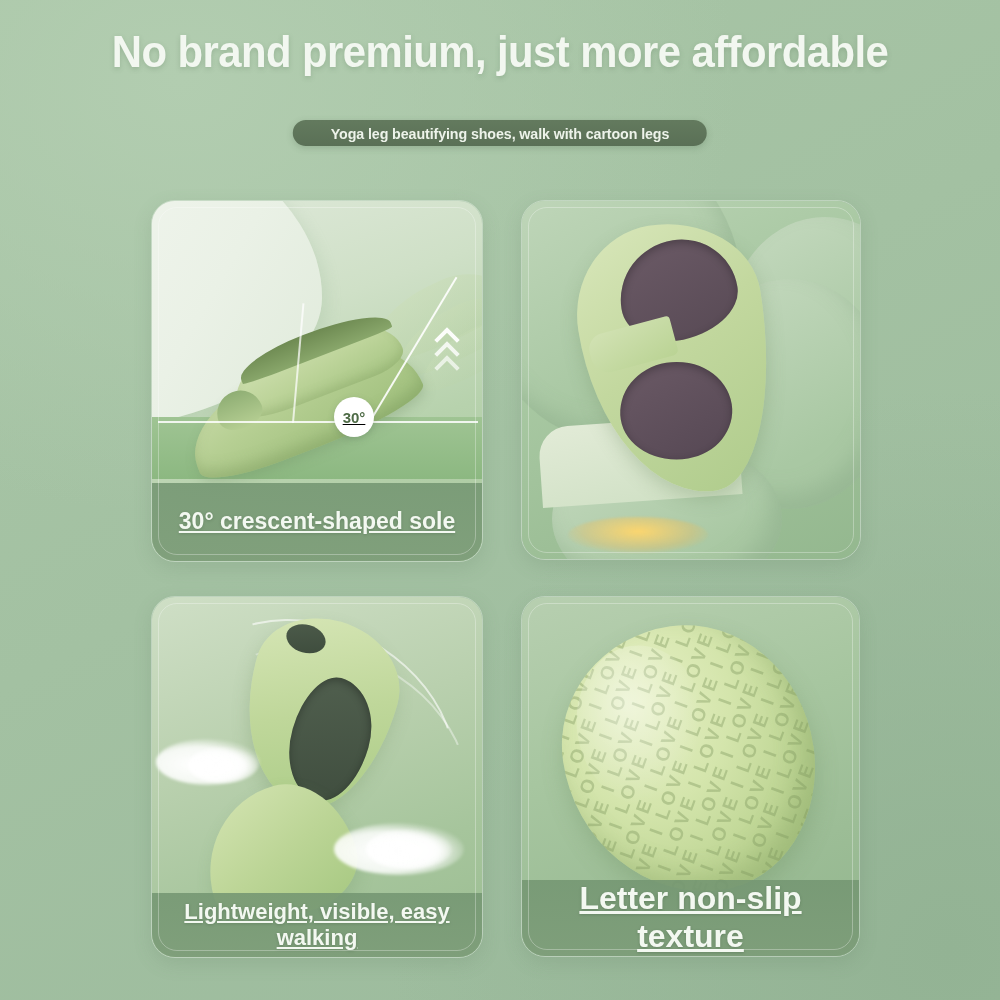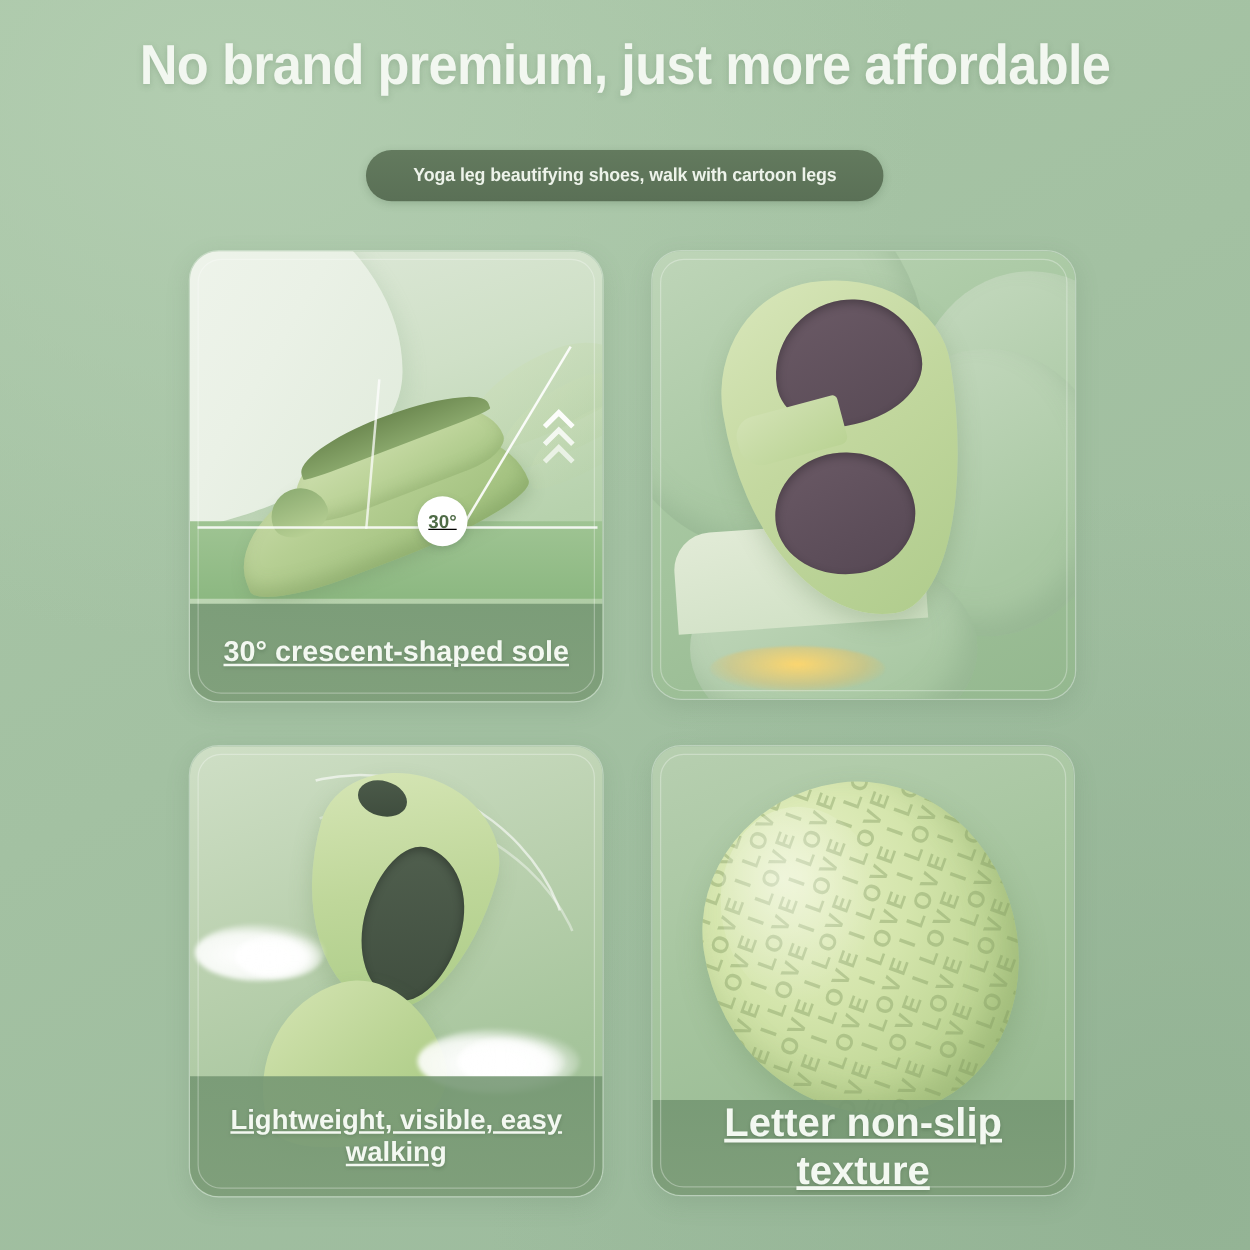--- a/index.html
+++ b/index.html
@@ -39,21 +39,21 @@
     transform: scaleX(0.93);
     white-space: nowrap;
     text-shadow: 0 2px 5px rgba(80,110,80,0.25);
   }
 
   .subpill {
     position: absolute;
     left: 50%;
     top: 120px;
     transform: translateX(-50%);
-    height: 41px;
+    height: 26px;
     padding: 0 29px;
     border-radius: 21px;
     background: linear-gradient(180deg, #637a5e 0%, #5a7056 100%);
     display: flex;
     align-items: center;
     justify-content: center;
     box-shadow: 0 2px 7px rgba(60,85,60,0.22);
   }
   .subpill-text {
     color: #edf3ea;
@@ -100,21 +100,21 @@
     color: #f3f8f1;
     font-weight: bold;
     line-height: 1.18;
     text-shadow: 0 1px 3px rgba(60,85,60,0.32);
     text-decoration: underline;
   }
   .c1 .caption { height: 78px; }
   .c1 .caption-text { font-size: 23px; }
   .c2 .caption { height: 68px; }
   .c2 .caption-text { font-size: 17px; }
-  .c3 .caption { height: 96px; }
+  .c3 .caption { height: 64px; }
   .c3 .caption-text { font-size: 22px; }
   .c4 .caption { height: 76px; }
   .c4 .caption-text { font-size: 32px; }
 
   
   .c1 .card-art {
     background: linear-gradient(160deg, #dfe9da 0%, #cfe0c7 34%, #b7d2ad 66%, #a9c89e 100%);
   }
   .c1-backdrop {
     position: absolute;

